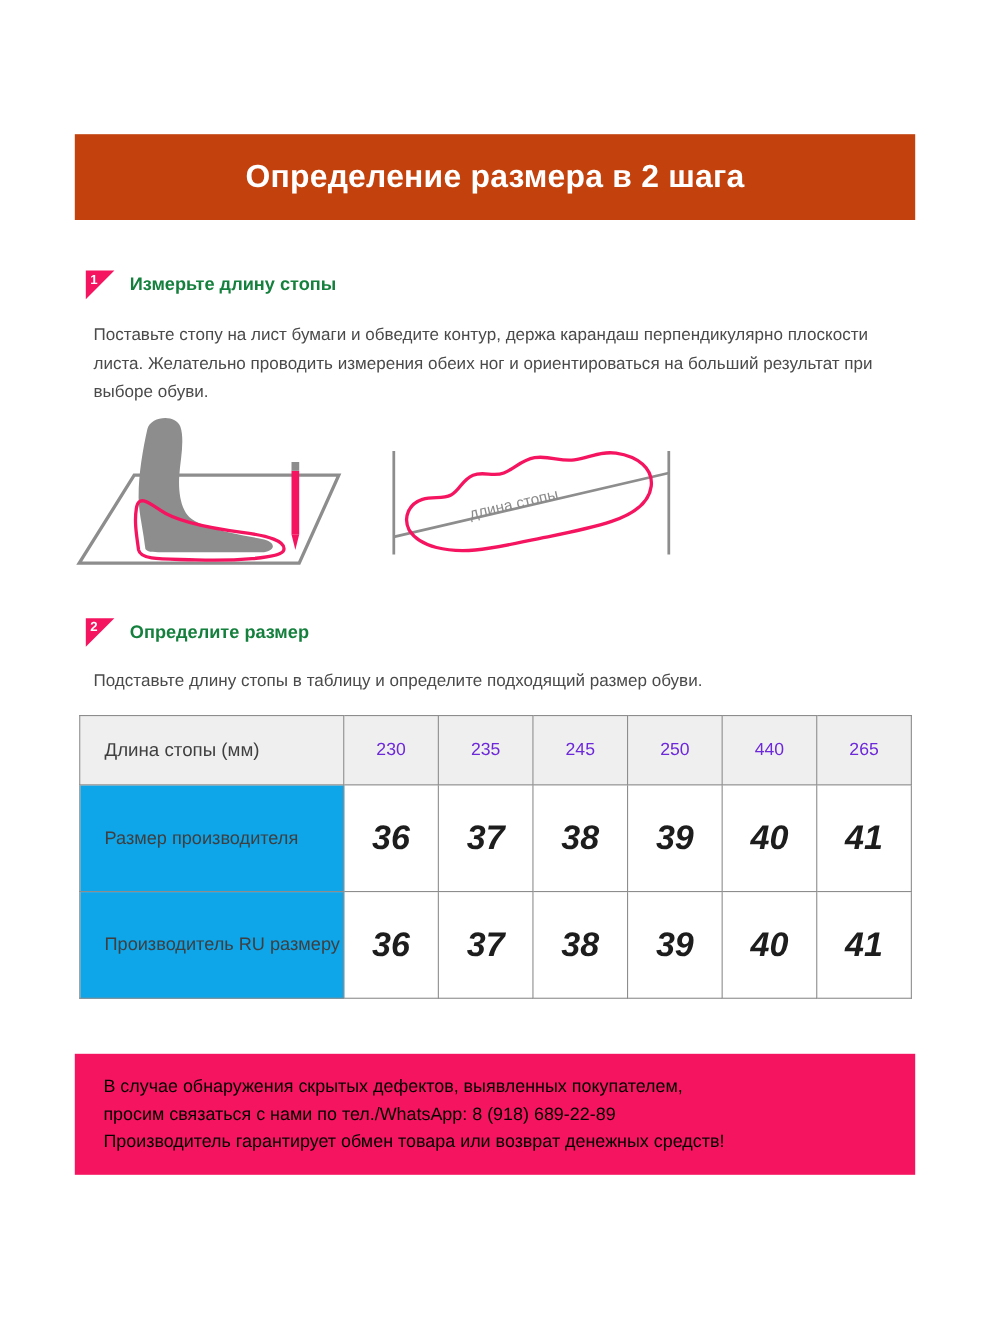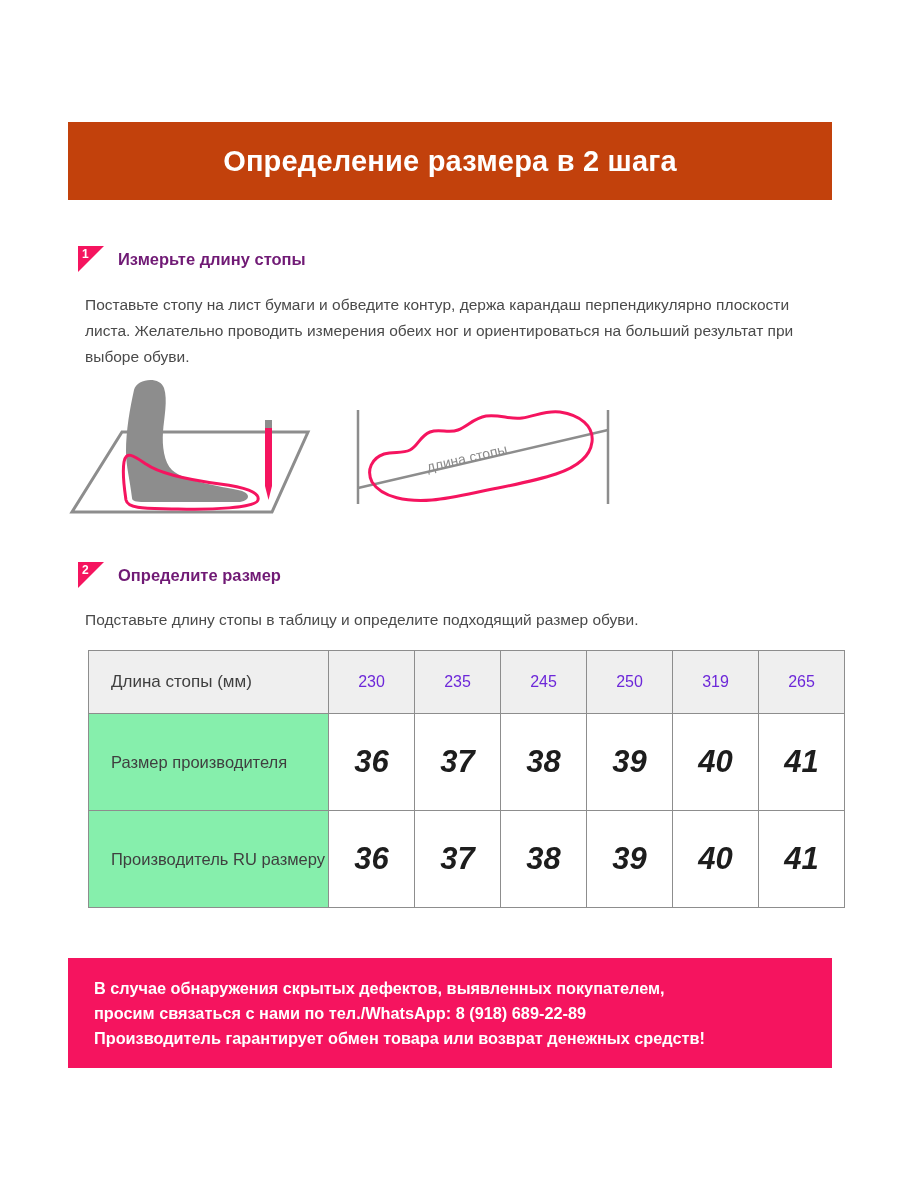--- a/index.html
+++ b/index.html
@@ -70,21 +70,21 @@
     left: 4px;
     top: 1px;
     color: #ffffff;
     font-size: 12px;
     font-weight: bold;
     line-height: 14px;
   }
   .step-label {
     font-size: 16.5px;
     font-weight: bold;
-    color: #701a75;
+    color: #15803d;
   }
 
   
   .para {
     position: absolute;
     font-size: 15.5px;
     line-height: 26px;
     color: #4a4a4a;
   }
   .para-1 { left: 85px; top: 292px; width: 740px; }
@@ -98,21 +98,20 @@
   .illus-right { left: 350px; top: 392px; }
 
   
   .size-table {
     position: absolute;
     left: 72px;
     top: 650px;
     width: 756px;
     border-collapse: collapse;
     table-layout: fixed;
-    margin-left: 16px;
   }
   .size-table td, .size-table th {
     border: 1.5px solid #8d8d8d;
     text-align: center;
     vertical-align: middle;
     padding: 0;
   }
   .size-table .hdr-row td {
     height: 62px;
     background: #efefef;
@@ -130,21 +129,21 @@
   }
   .size-table .data-row td {
     height: 96px;
   }
   .size-table .data-row td.label-cell {
     text-align: left;
     padding-left: 22px;
     font-size: 16.5px;
     line-height: 24px;
     color: #3f3f3f;
-    background: #86efac;
+    background: #0ea5e9;
   }
   .size-table .data-row td.val-cell {
     font-size: 31px;
     font-weight: bold;
     color: #1d1d1d;
     font-style: italic;
   }
   .col-label { width: 240px; }
   .col-val { width: 86px; }
 
@@ -156,23 +155,23 @@
     width: 764px;
     height: 110px;
     background: #f5145f;
     display: flex;
     flex-direction: column;
     justify-content: center;
     padding-left: 26px;
     box-sizing: border-box;
   }
   .footer-line {
-    color: #ffffff;
+    color: #000000;
     font-size: 16.3px;
-    font-weight: bold;
+    font-weight: normal;
     line-height: 25px;
   }
 
   .caption-text {
     font-size: 14px;
     fill: #8a8a8a;
     font-family: "Liberation Sans", sans-serif;
   }
 </style>
 </head>
@@ -246,21 +245,21 @@
         <col class="col-val">
         <col class="col-val">
     </colgroup>
     <tbody>
       <tr class="hdr-row">
         <td class="label-cell">Длина стопы (мм)</td>
         <td class="num-cell">230</td>
         <td class="num-cell">235</td>
         <td class="num-cell">245</td>
         <td class="num-cell">250</td>
-        <td class="num-cell">319</td>
+        <td class="num-cell">440</td>
         <td class="num-cell">265</td>
       </tr>
       <tr class="data-row">
         <td class="label-cell">Размер производителя</td>
         <td class="val-cell">36</td>
         <td class="val-cell">37</td>
         <td class="val-cell">38</td>
         <td class="val-cell">39</td>
         <td class="val-cell">40</td>
         <td class="val-cell">41</td>

